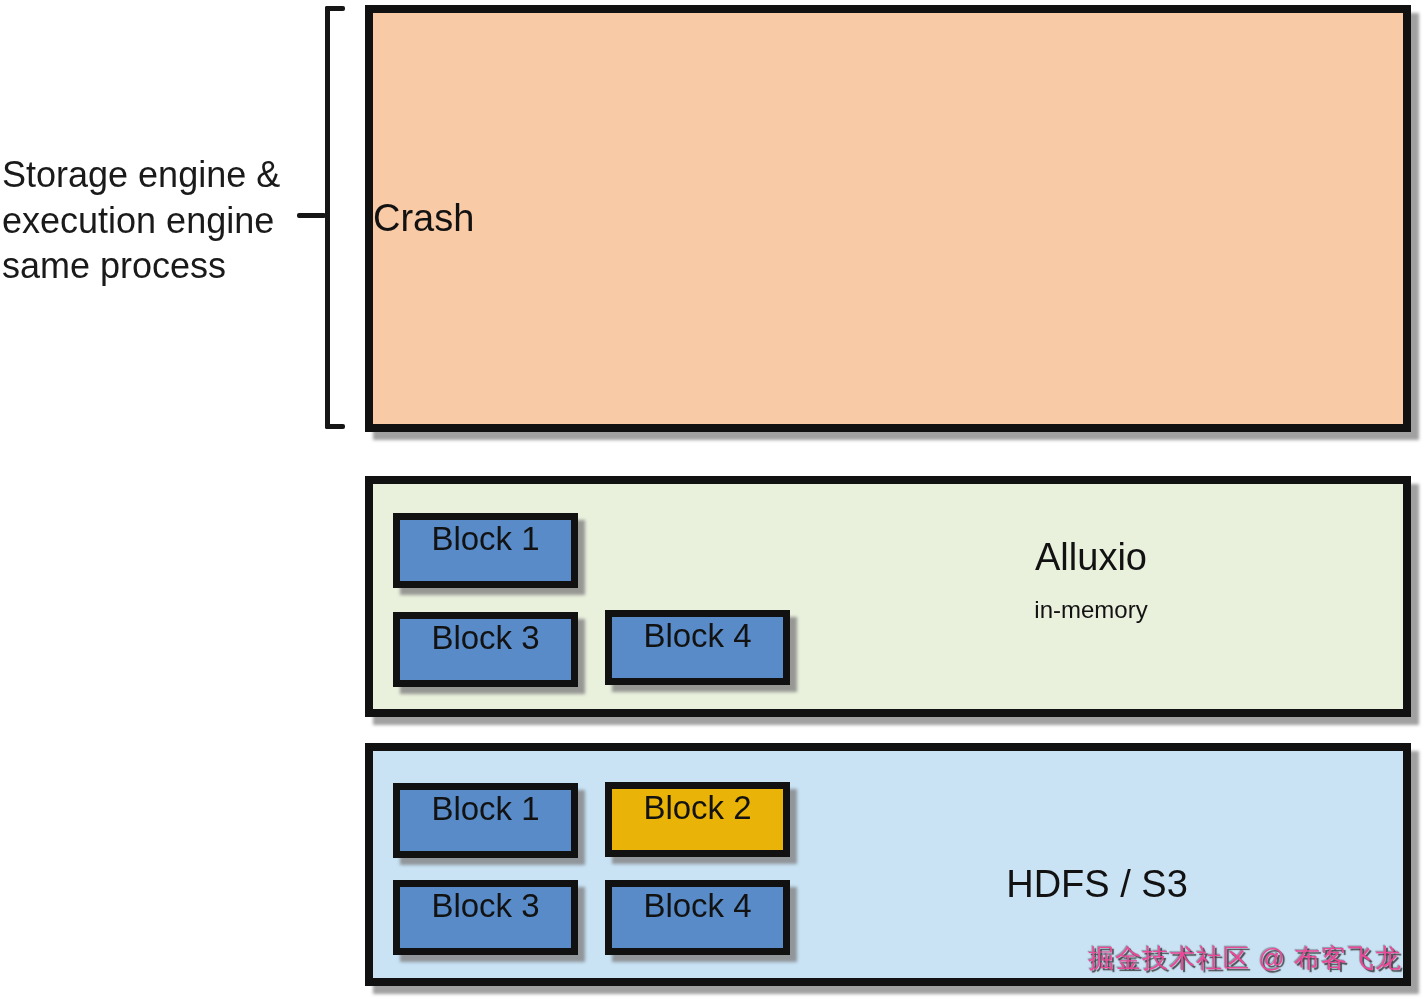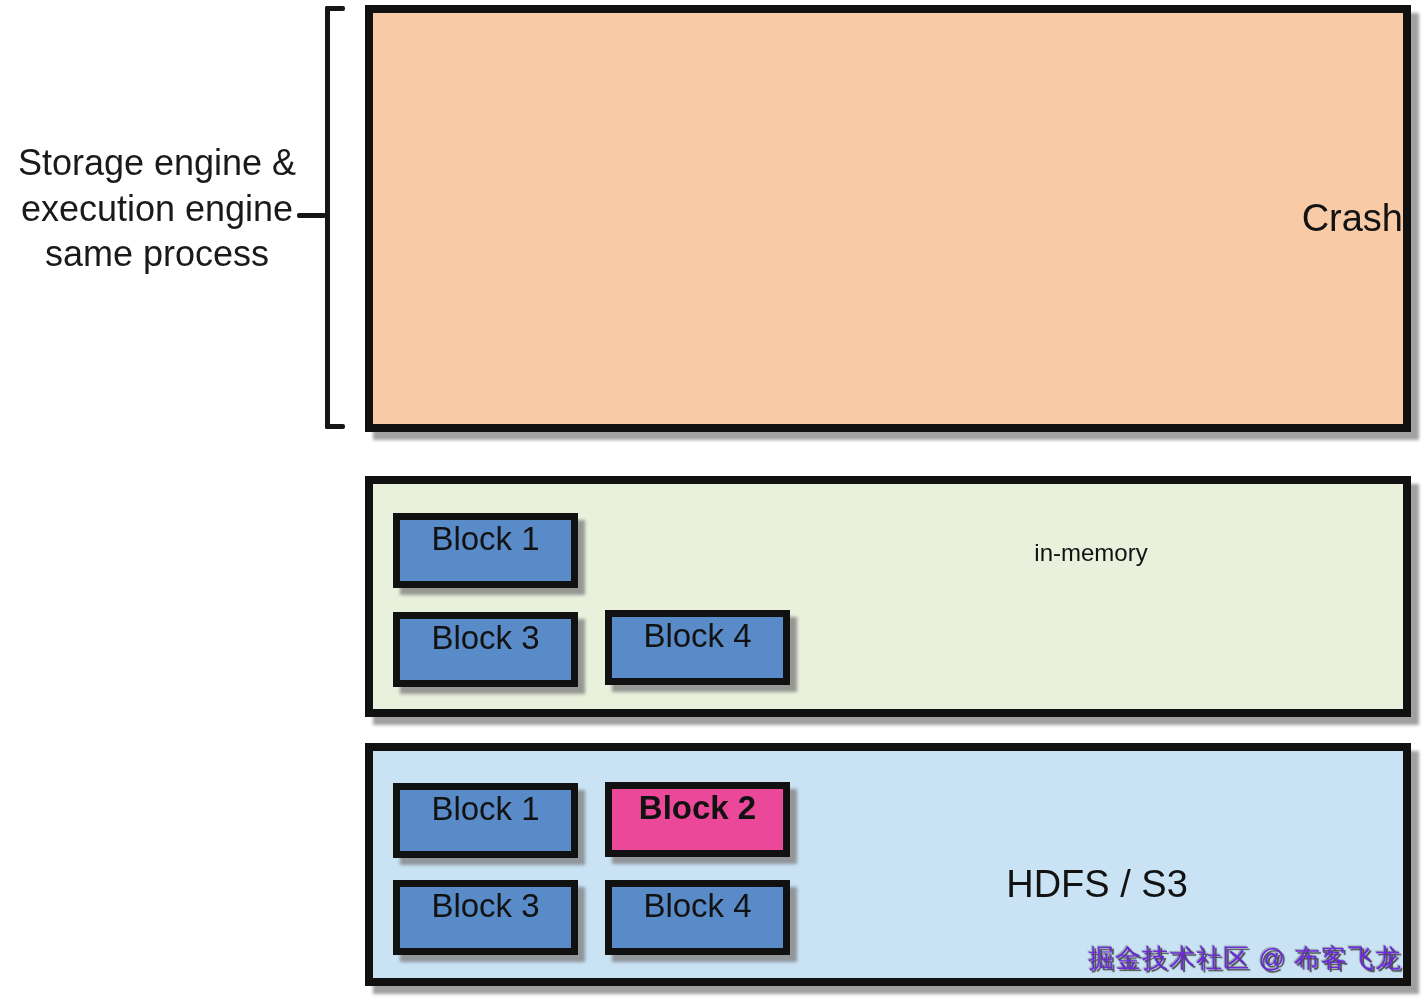--- a/index.html
+++ b/index.html
@@ -10,60 +10,59 @@
     background: #ffffff;
     overflow: hidden;
     font-family: "Liberation Sans", sans-serif;
     color: #1a1a1a;
   }
 
   
   .side-label {
     position: absolute;
     left: 2px;
-    top: 140px;
+    top: 152px;
     width: 310px;
     font-size: 36px;
     line-height: 1.27;
     white-space: pre-line;
     color: #1a1a1a;
-    text-align: center;
   }
 
   
   .bracket-seg { position: absolute; background: #161616; border-radius: 2px; }
   .bracket-vert   { left: 325px; top: 6px;   width: 5px;  height: 423px; }
   .bracket-top    { left: 325px; top: 6px;   width: 20px; height: 5px; }
   .bracket-bottom { left: 325px; top: 424px; width: 20px; height: 5px; }
   .bracket-mid    { left: 297px; top: 213px; width: 29px; height: 5px; }
 
   
   .layer {
     position: absolute;
     left: 365px;
     width: 1046px;
     border: 8px solid #111111;
     box-sizing: border-box;
     box-shadow: 8px 8px 3px rgba(145,145,145,0.85);
   }
-  .layer-crash   { top: 5px;   height: 427px; display: flex; align-items: center; justify-content: flex-end; }
+  .layer-crash   { top: 5px;   height: 427px; display: flex; align-items: center; justify-content: flex-start; }
   .layer-alluxio { top: 476px; height: 241px; }
   .layer-hdfs    { top: 743px; height: 243px; }
 
   .layer-title { font-size: 38px; color: #121212; }
   .crash-label { font-size: 38px; color: #121212; }
 
   .alluxio-label-wrap {
     position: absolute;
     left: 568px;
     top: 52px;
     width: 300px;
     text-align: center;
   }
-  .alluxio-subtitle { font-size: 24px; margin-top: 3px; color: #121212; }
+  .alluxio-subtitle { font-size: 24px; margin-top: 17px; color: #121212; }
 
   .hdfs-label-wrap {
     position: absolute;
     left: 574px;
     top: 112px;
     width: 300px;
     text-align: center;
   }
 
   
@@ -90,21 +89,21 @@
   .h-b3 { left: 20px;  top: 129px; }
   .h-b4 { left: 232px; top: 129px; }
 
   
   .watermark {
     position: absolute;
     right: 23px;
     top: 941px;
     font-size: 26px;
     letter-spacing: 1px;
-    color: #6d28d9;
+    color: #ec4899;
     text-shadow: 2px 2px 1px rgba(55,55,55,0.9), -1px -1px 1px rgba(55,55,55,0.45);
   }
 </style>
 </head>
 <body>
 
 <div id="canvas">
 
   <div class="side-label">Storage engine &amp;
 execution engine
@@ -127,30 +126,31 @@
       <span>Block 1</span>
     </div>
     <div class="block a-b3" style="background-color: rgb(88, 139, 200);">
       <span>Block 3</span>
     </div>
     <div class="block a-b4" style="background-color: rgb(88, 139, 200);">
       <span>Block 4</span>
     </div>
 
     <div class="alluxio-label-wrap">
+      <div class="layer-title">Alluxio</div>
       <div class="alluxio-subtitle">in-memory</div>
     </div>
   </div>
 
   <div class="layer layer-hdfs" style="background-color: rgb(201, 227, 245);">
 
     <div class="block h-b1" style="background-color: rgb(88, 139, 200);">
       <span>Block 1</span>
     </div>
-    <div class="block h-b2" style="background-color: #ec4899; font-weight: bold;">
+    <div class="block h-b2" style="background-color: #eab308;">
       <span>Block 2</span>
     </div>
     <div class="block h-b3" style="background-color: rgb(88, 139, 200);">
       <span>Block 3</span>
     </div>
     <div class="block h-b4" style="background-color: rgb(88, 139, 200);">
       <span>Block 4</span>
     </div>
 
     <div class="hdfs-label-wrap">

